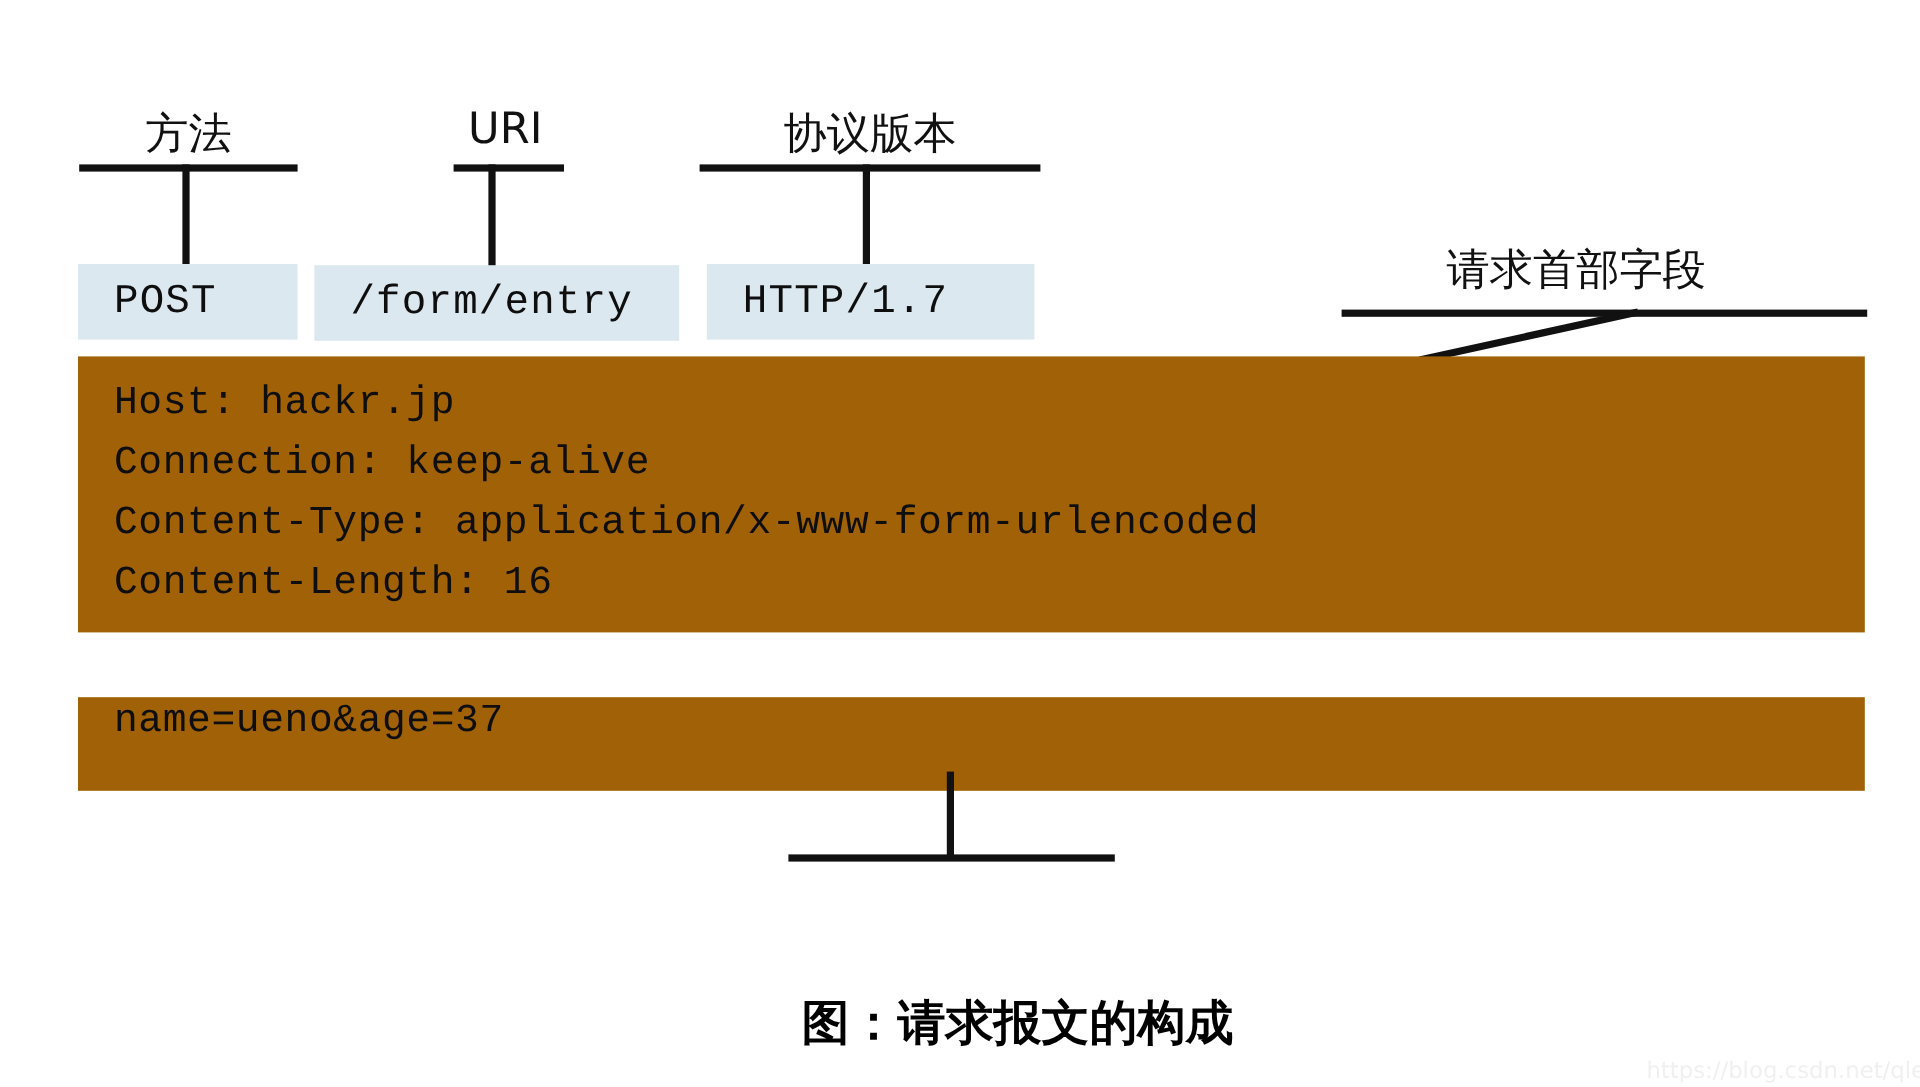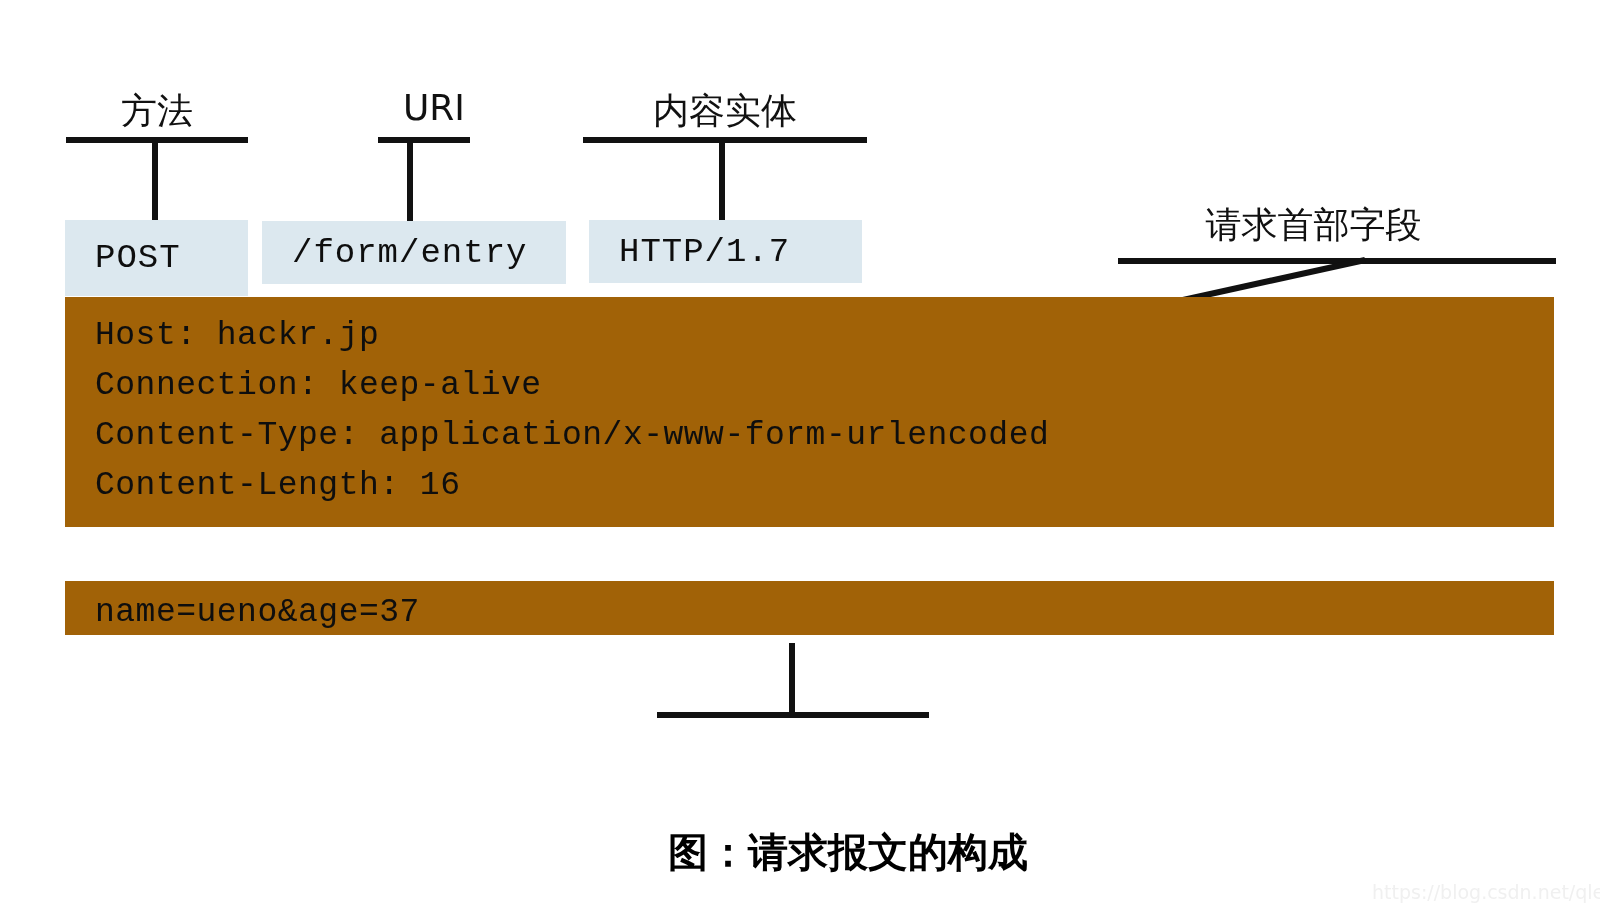--- a/index.html
+++ b/index.html
@@ -80,29 +80,29 @@
 </style>
 </head>
 <body>
 
 <div id="canvas">
 
   <div class="abs anno-label" style="left:66px; top:72px; width:182px;">方法</div>
   <div class="abs hrule" style="left:66px; top:122px; width:182px;"></div>
   <div class="abs vrule" style="left:152px; top:122px; height:86px;"></div>
 
-  <div class="abs anno-label" style="left:388px; top:72px; width:92px;">URI</div>
+  <div class="abs anno-label" style="left:360px; top:72px; width:92px;text-align:right;">URI</div>
   <div class="abs hrule" style="left:378px; top:122px; width:92px;"></div>
   <div class="abs vrule" style="left:407px; top:122px; height:86px;"></div>
 
-  <div class="abs anno-label" style="left:583px; top:72px; width:284px;">内容实体</div>
+  <div class="abs anno-label" style="left:583px; top:72px; width:284px;">协议版本</div>
   <div class="abs hrule" style="left:583px; top:122px; width:284px;"></div>
   <div class="abs vrule" style="left:719px; top:122px; height:86px;"></div>
 
-  <div class="abs field-box" style="left:65px; top:205px; width:183px; height:76px;">
+  <div class="abs field-box" style="left:65px; top:205px; width:183px; height:63px;">
     <span class="txt">POST</span>
   </div>
 
   <div class="abs field-box" style="left:262px; top:206px; width:304px; height:63px;">
     <span class="txt">/form/entry</span>
   </div>
 
   <div class="abs field-box" style="left:589px; top:205px; width:273px; height:63px;">
     <span class="txt">HTTP/1.7</span>
   </div>
@@ -111,21 +111,21 @@
   <div class="abs hrule" style="left:1118px; top:243px; width:438px;"></div>
   <svg class="abs diag-svg" style="left:1170px; top:240px;" width="200" height="50">
     <line x1="195" y1="5" x2="13" y2="45" stroke="#111111" stroke-width="6"></line>
   </svg>
 
   <div class="abs msg-block" style="left:65px; top:282px; width:1489px; height:230px;">Host: hackr.jp
 Connection: keep-alive
 Content-Type: application/x-www-form-urlencoded
 Content-Length: 16</div>
 
-  <div class="abs msg-block" style="left:65px; top:566px; width:1489px; height:54px; line-height:36px; padding-top:14px;">name=ueno&amp;age=37</div>
+  <div class="abs msg-block" style="left:65px; top:566px; width:1489px; height:78px; line-height:36px; padding-top:2px;">name=ueno&amp;age=37</div>
 
   <div class="abs vrule" style="left:789px; top:628px; height:72px;"></div>
   <div class="abs hrule" style="left:657px; top:697px; width:272px;"></div>
 
   <div class="abs caption" style="left:0px; top:810px; width:1600px;">图：请求报文的构成</div>
 
   <div class="abs watermark" style="left:1372px; top:866px;">https://blog.csdn.net/qlexcel</div>
 
 </div>
 

